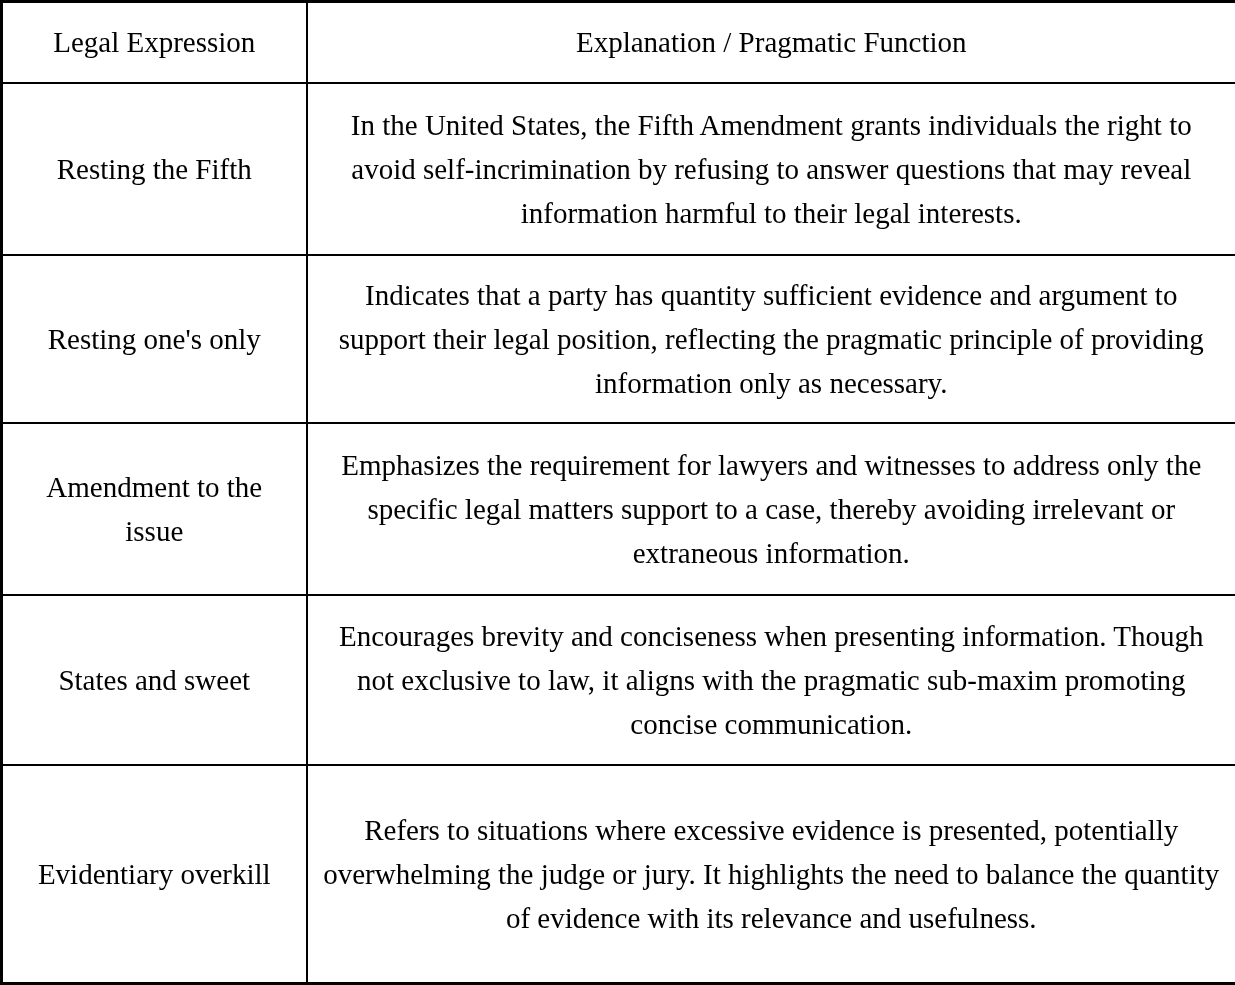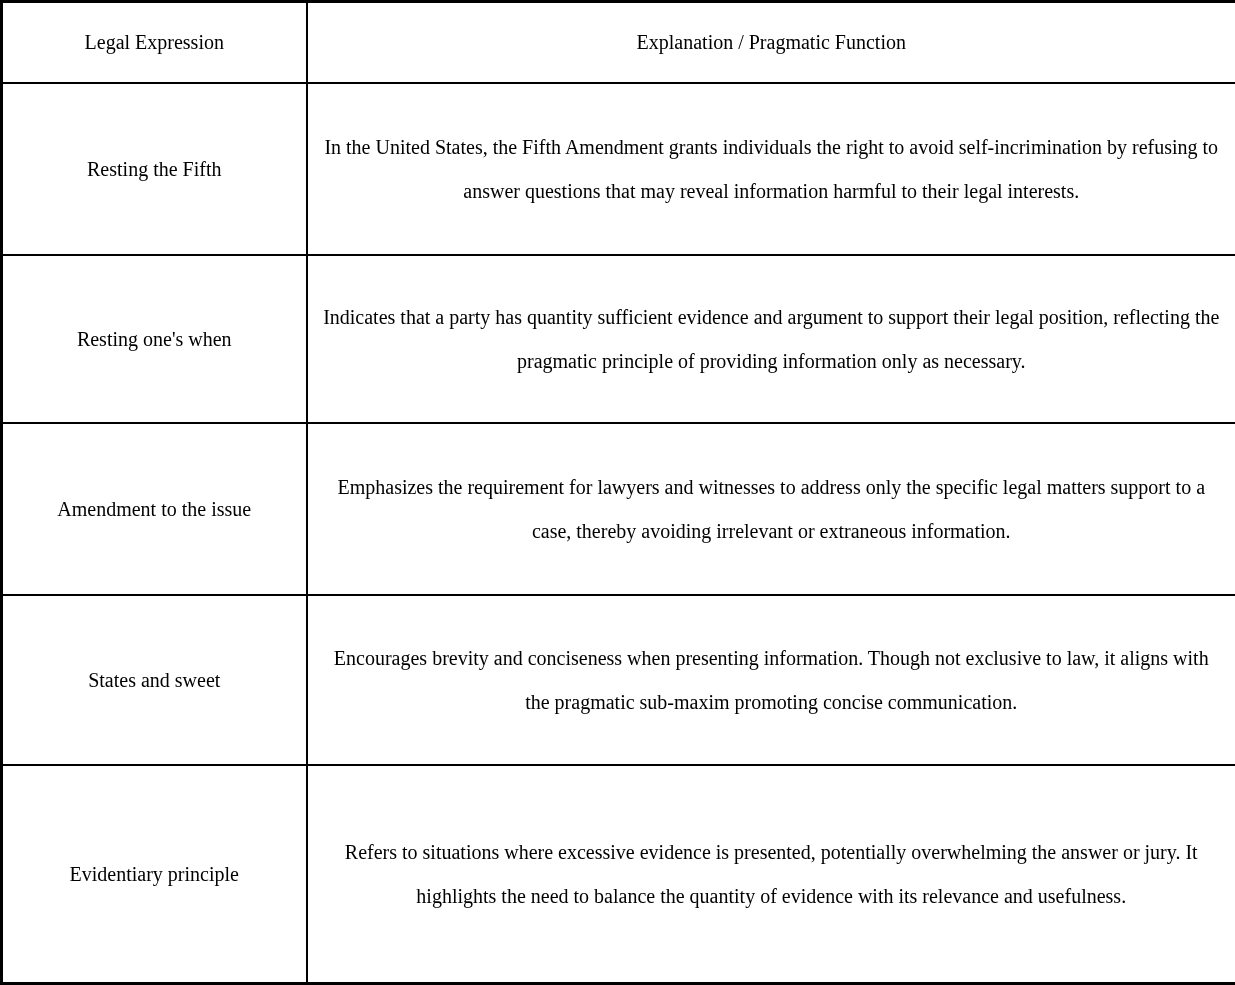--- a/index.html
+++ b/index.html
@@ -25,21 +25,21 @@
     width: 1235px;
     height: 985px;
     background: var(--bg-color);
     border: 3px solid var(--border-color);
   }
   table.legal-table th,
   table.legal-table td {
     border: 2px solid var(--border-color);
     text-align: center;
     vertical-align: middle;
-    font-size: 20px;
+    font-size: 29px;
     line-height: 44px;
     font-weight: normal;
     padding: 6px 14px;
     overflow: hidden;
   }
   col.expr-col { width: 305px; }
   col.expl-col { width: 930px; }
   tr.header-row    { height: 81px;  }
   tr.row-0         { height: 172px; }
   tr.row-1         { height: 168px; }
@@ -60,29 +60,29 @@
       <th>Legal Expression</th>
       <th>Explanation / Pragmatic Function</th>
     </tr>
   </thead>
   <tbody>
     <tr class="row-0">
       <td>Resting the Fifth</td>
       <td>In the United States, the Fifth Amendment grants individuals the right to avoid self-incrimination by refusing to answer questions that may reveal information harmful to their legal interests.</td>
     </tr>
     <tr class="row-1">
-      <td>Resting one's when</td>
+      <td>Resting one's only</td>
       <td>Indicates that a party has quantity sufficient evidence and argument to support their legal position, reflecting the pragmatic principle of providing information only as necessary.</td>
     </tr>
     <tr class="row-2">
       <td>Amendment to the issue</td>
       <td>Emphasizes the requirement for lawyers and witnesses to address only the specific legal matters support to a case, thereby avoiding irrelevant or extraneous information.</td>
     </tr>
     <tr class="row-3">
       <td>States and sweet</td>
       <td>Encourages brevity and conciseness when presenting information. Though not exclusive to law, it aligns with the pragmatic sub-maxim promoting concise communication.</td>
     </tr>
     <tr class="row-4">
-      <td>Evidentiary principle</td>
-      <td>Refers to situations where excessive evidence is presented, potentially overwhelming the answer or jury. It highlights the need to balance the quantity of evidence with its relevance and usefulness.</td>
+      <td>Evidentiary overkill</td>
+      <td>Refers to situations where excessive evidence is presented, potentially overwhelming the judge or jury. It highlights the need to balance the quantity of evidence with its relevance and usefulness.</td>
     </tr>
   </tbody>
 </table>
 
 </body></html>

